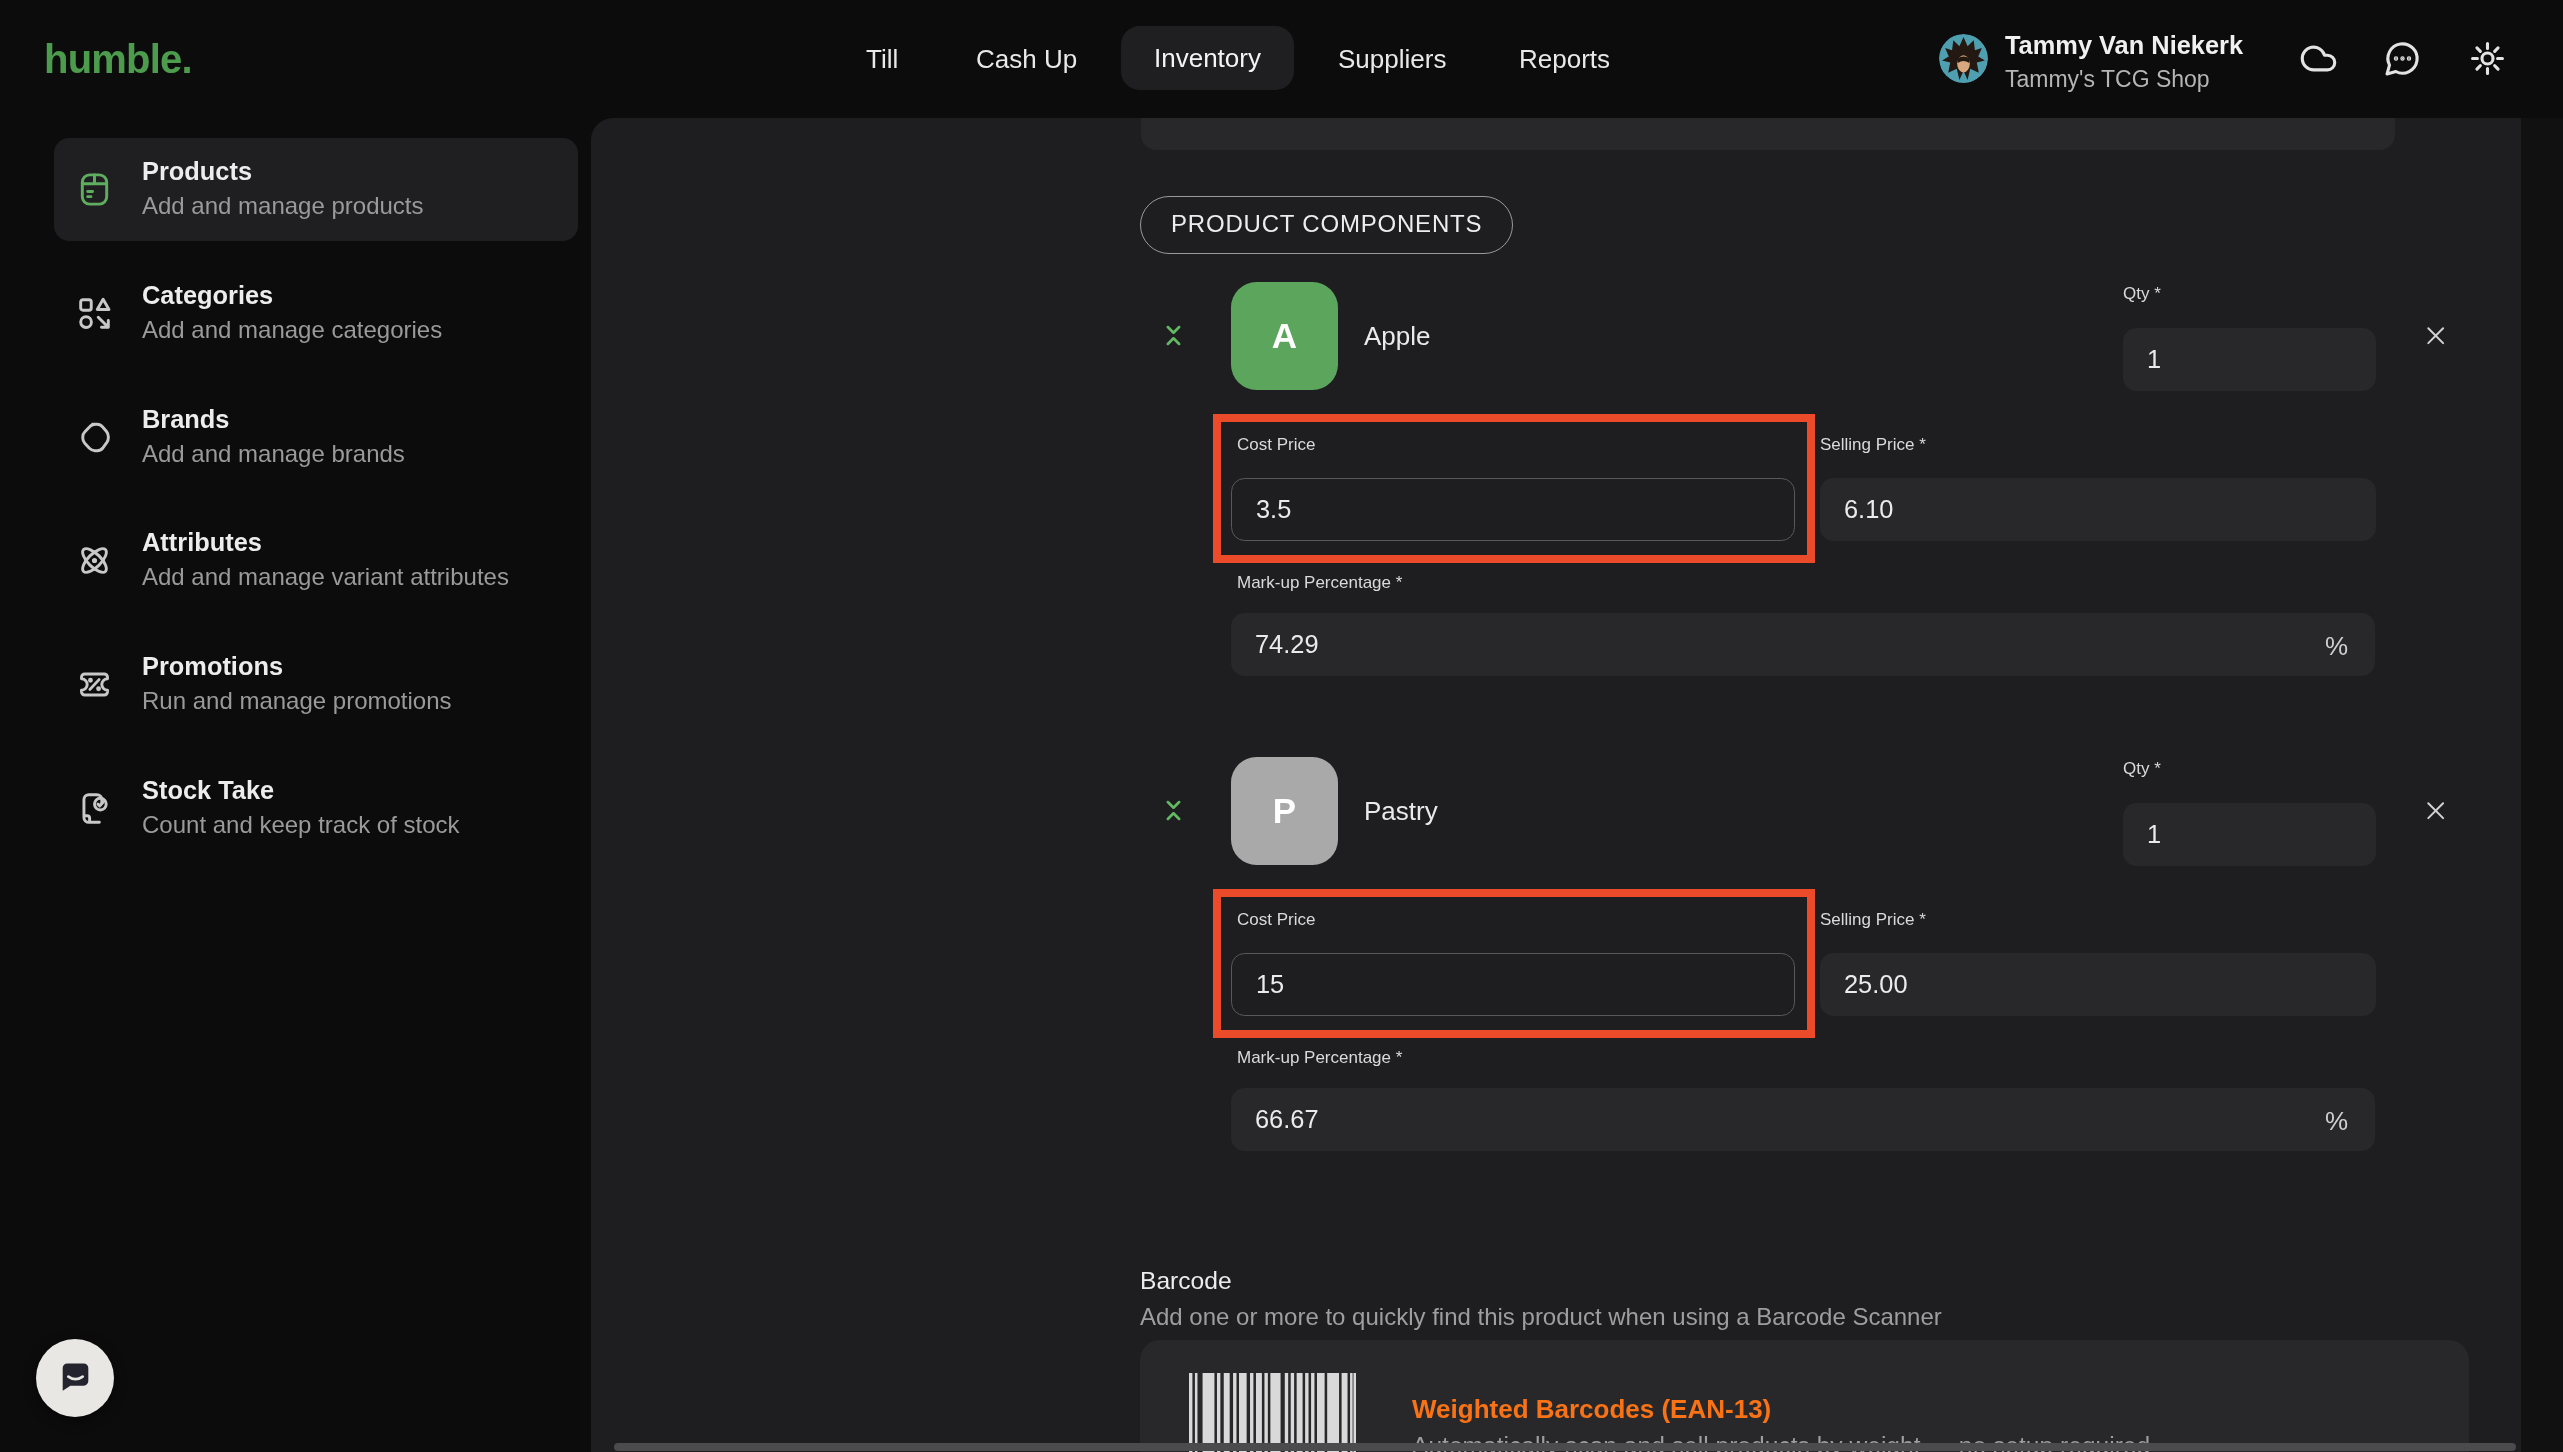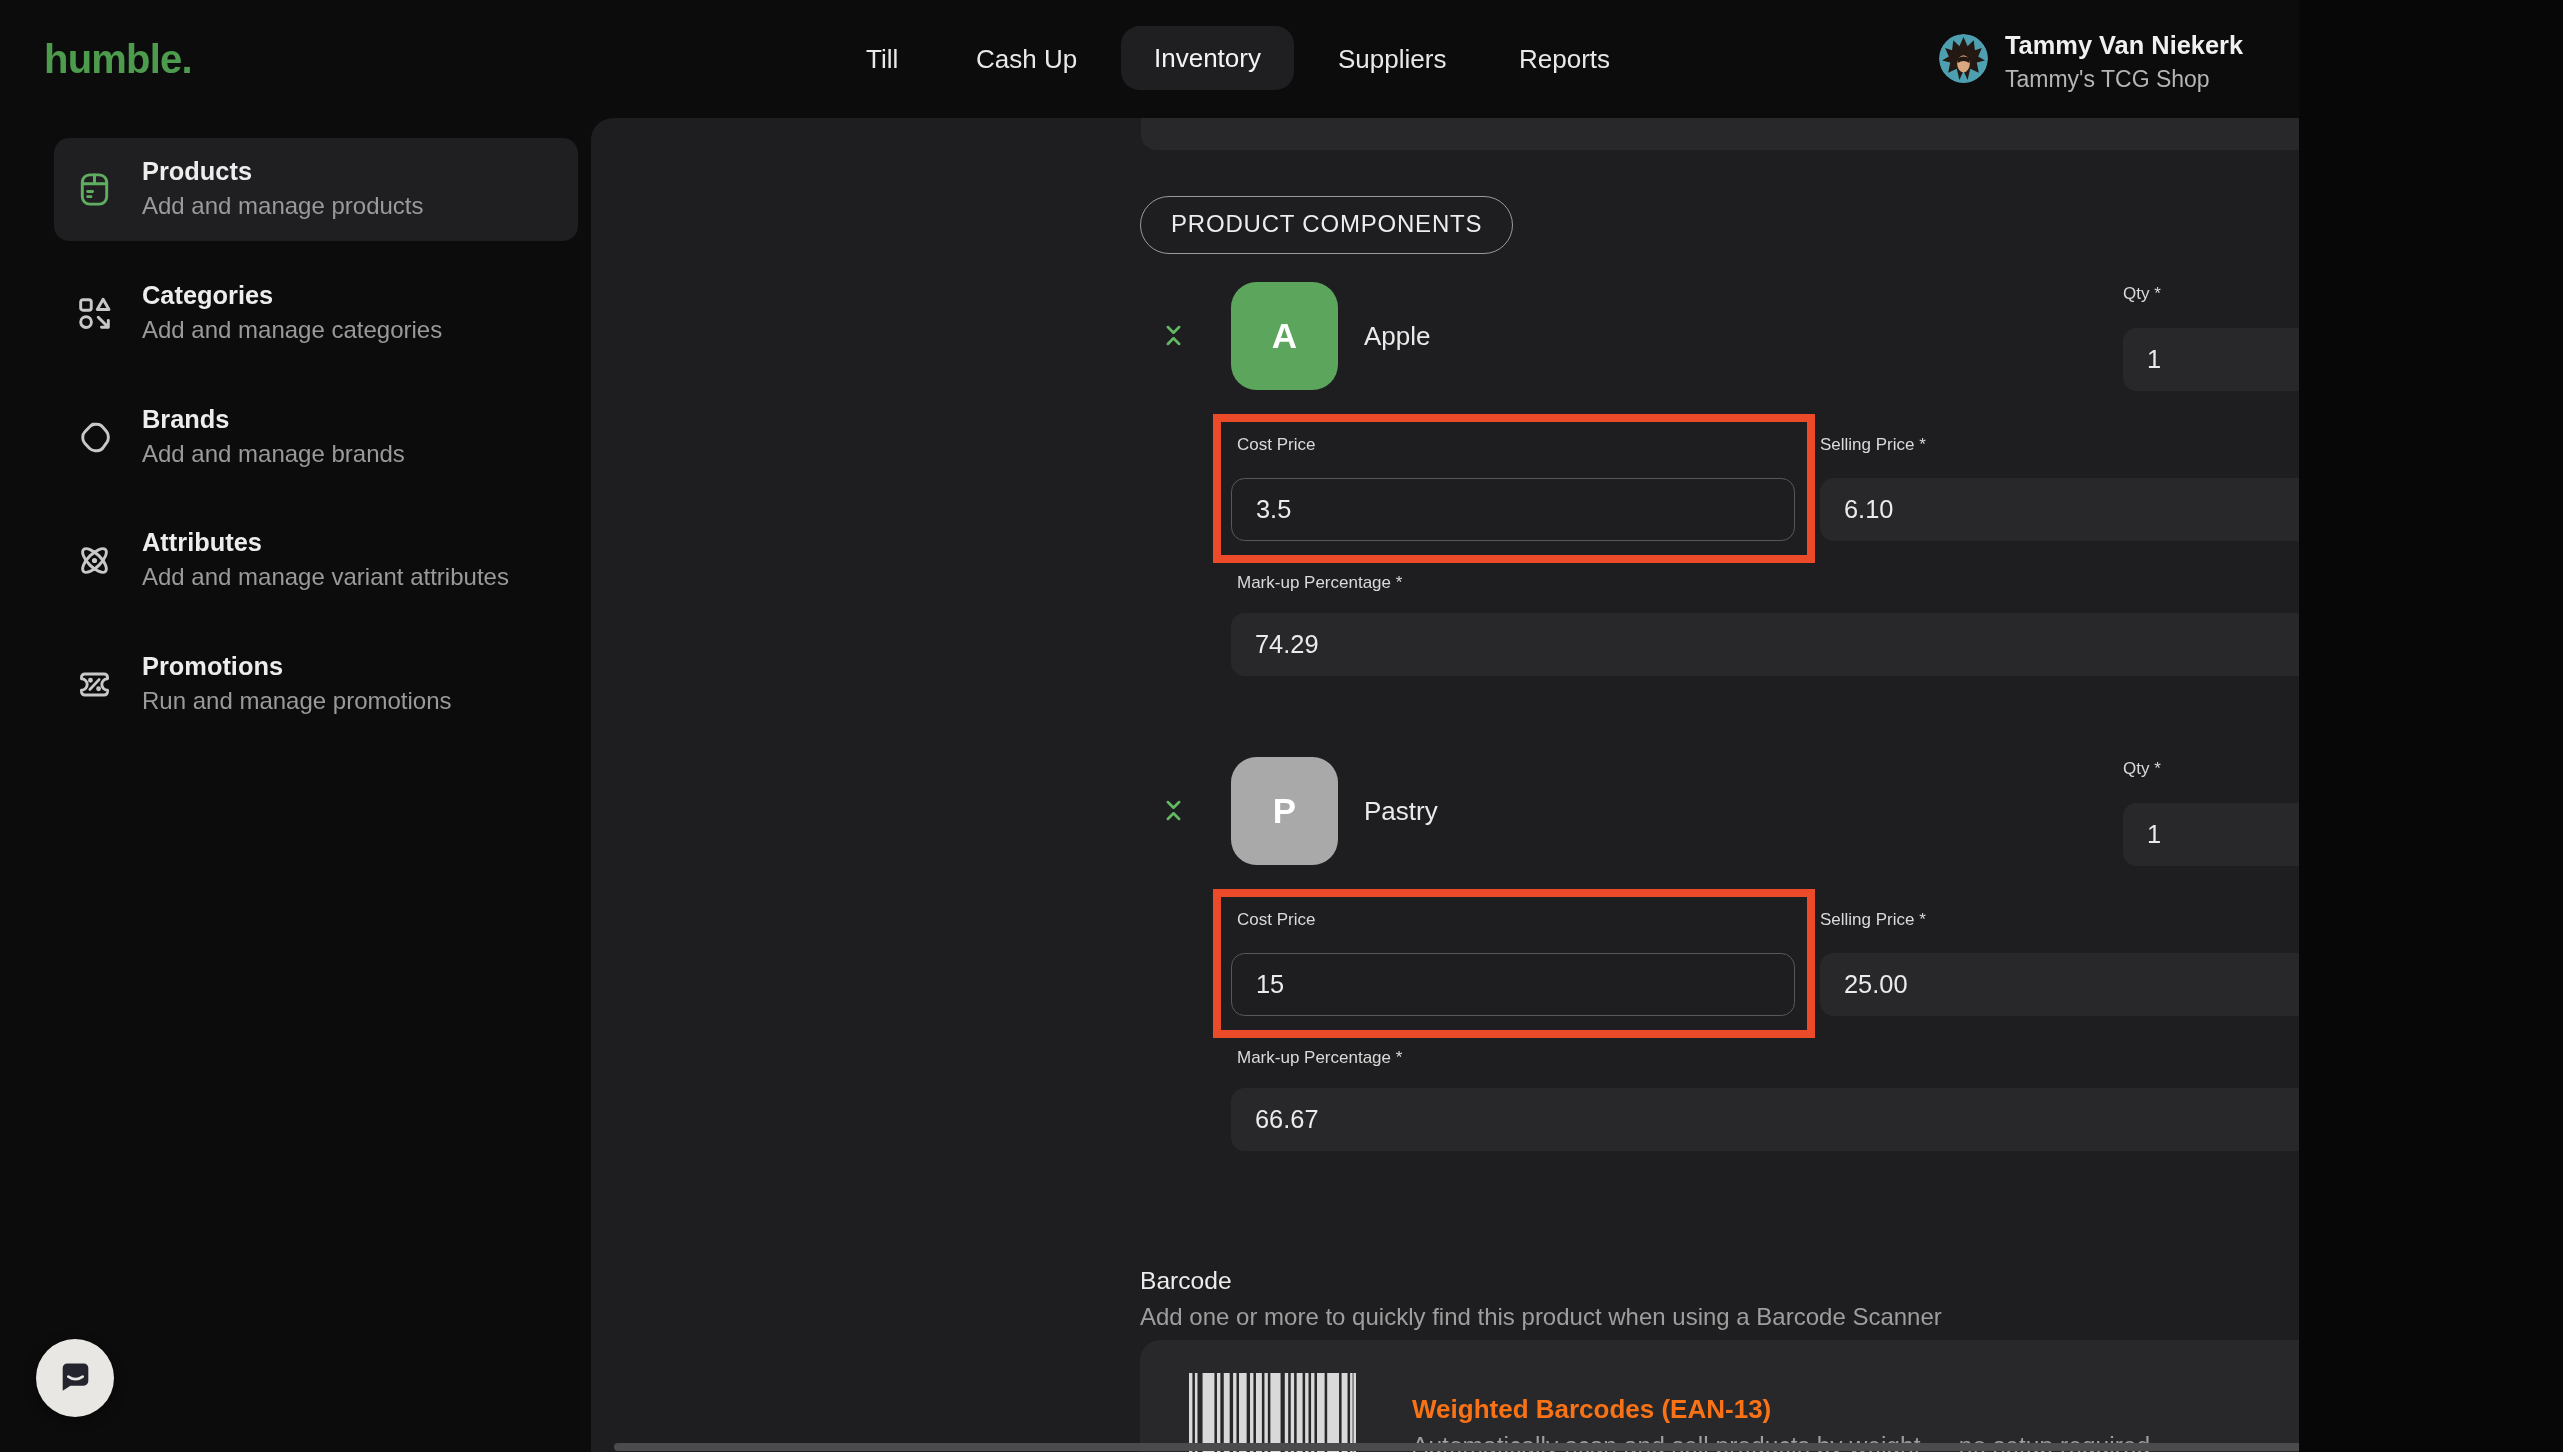--- a/index.html
+++ b/index.html
@@ -1,18 +1,18 @@
 <!DOCTYPE html>
 <html style="font-size:13.6px"><head>
 <meta charset="utf-8">
 <style>
   * { margin:0; padding:0; box-sizing:border-box; }
   html,body { background:#070708; }
   .page {
-    position:relative; width:2299px; height:1453px; overflow:hidden;
+    position:relative; width:2563px; height:1453px; overflow:hidden;
     background:#0c0c0d; font-family:"Liberation Sans","DejaVu Sans",sans-serif;
     color:#ececec;
     padding-left:20px;
   }
   
   .topbar { position:absolute; left:0; top:0; width:2563px; height:118px; background:#0c0c0d; z-index:5; }
   .logo { position:absolute; left:44px; top:0; height:118px; line-height:118px;
           font-size:40px; font-weight:700; letter-spacing:-0.8px; color:#4d9c4d; }
   .nav-item { position:absolute; top:0; height:118px; line-height:118px; font-size:26px; color:#e9e9e9; cursor:pointer; }
   .nav-till      { left:866px; }
@@ -179,20 +179,31 @@
           <path d="M4 7.5c0-1.1.9-2 2-2h12c1.1 0 2 .9 2 2v1a2.6 2.6 0 0 0 0 7v1c0 1.1-.9 2-2 2H6c-1.1 0-2-.9-2-2v-1a2.6 2.6 0 0 0 0-7Z"></path>
           <path d="M9.2 15l5.6-6"></path>
           <circle cx="9.5" cy="9.4" r="0.6" fill="#c8c8c8"></circle>
           <circle cx="14.5" cy="14.6" r="0.6" fill="#c8c8c8"></circle>
         </svg>
       </span>
       <div class="side-title">Promotions</div>
       <div class="side-sub">Run and manage promotions</div>
     </div>
 
+    <div class="side-item" style="top:630px">
+      <span class="side-icon">
+        <svg width="39" height="39" viewBox="0 0 24 24" fill="none" stroke="#c8c8c8" stroke-width="1.8" stroke-linecap="round" stroke-linejoin="round">
+          <path d="M15 20.5H8.5a3 3 0 0 1-3-3v-11a3 3 0 0 1 3-3h5a3 3 0 0 1 3 3v2.2 M5.5 16.5h2a1.5 1.5 0 0 1 1.5 1.5v2.5"></path>
+          <circle cx="15.6" cy="9.3" r="3.6"></circle>
+          <path d="M14.1 9.3l1.1 1.1 2-2.2"></path>
+        </svg>
+      </span>
+      <div class="side-title">Stock Take</div>
+      <div class="side-sub">Count and keep track of stock</div>
+    </div>
   </aside>
 
   <main class="panel">
 
     <div class="cut-input"></div>
 
     <div class="section-pill">PRODUCT COMPONENTS</div>
 
     <section class="comp-row row-0">
       <span class="drag-handle">

